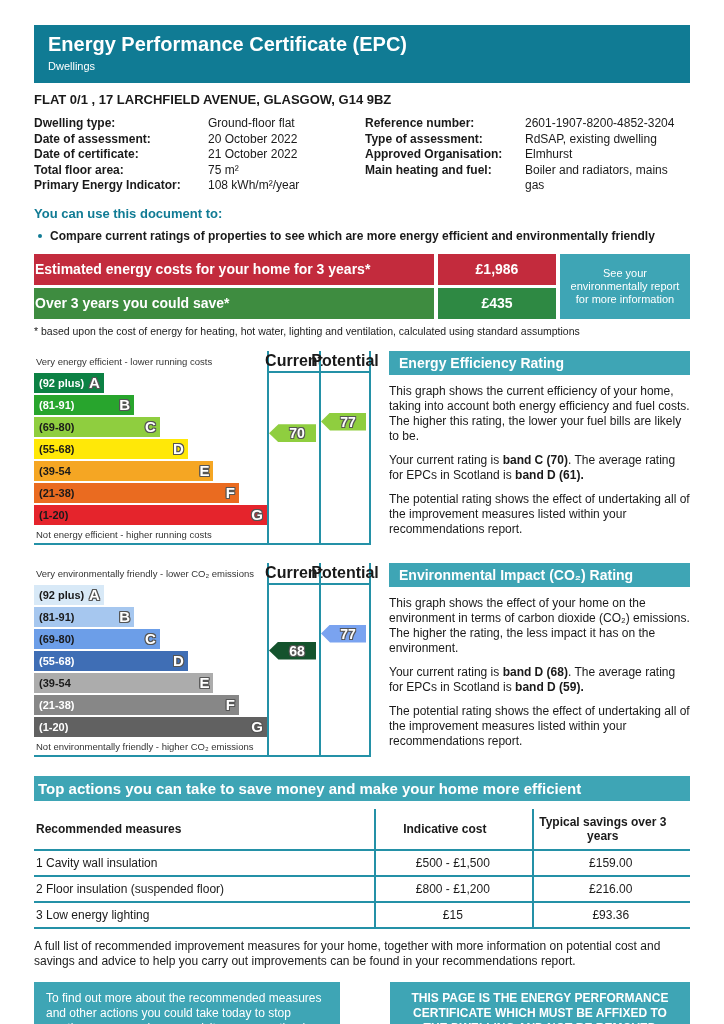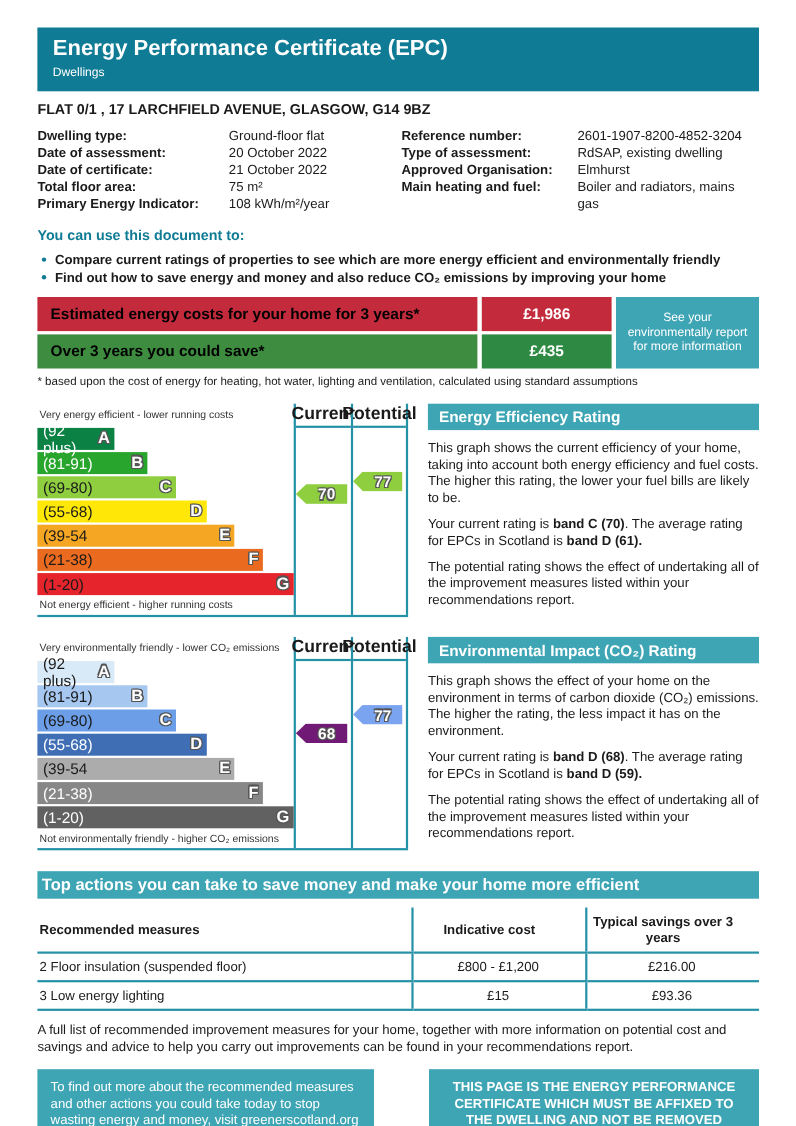--- a/index.html
+++ b/index.html
@@ -41,39 +41,39 @@
 
   
   .usage-heading{color:var(--header-teal);font-weight:bold;font-size:13px;margin-top:12px;}
   .bullets{margin-top:7px;}
   .bullet-line{display:flex;align-items:flex-start;font-size:12px;font-weight:bold;line-height:16px;}
   .bullet-dot{width:4px;height:4px;border-radius:50%;background:var(--header-teal);margin:6px 8px 0 4px;flex:none;}
 
   
   .costs{display:grid;grid-template-columns:1fr 118px 130px;grid-template-rows:31px 31px;
     column-gap:4px;row-gap:3px;margin-top:10px;}
-  .cost-label{color:#000000;font-weight:bold;font-size:14px;display:flex;align-items:center;padding-left:12px;}
+  .cost-label{color:#ffffff;font-weight:bold;font-size:14px;display:flex;align-items:center;padding-left:1px;}
   .cost-value{color:#fff;font-weight:bold;font-size:14px;display:flex;align-items:center;justify-content:center;}
   .cost-info{grid-column:3;grid-row:1 / span 2;background:var(--accent-teal);color:#fff;font-size:11px;
     display:flex;align-items:center;justify-content:center;text-align:center;line-height:13px;padding:2px 8px;}
   .footnote{font-size:10.5px;margin-top:6px;}
 
   
   .chart-row{display:flex;margin-top:14px;align-items:flex-start;}
   .chart-row + .chart-row{margin-top:18px;}
   .epc-chart{width:337px;flex:none;display:grid;grid-template-columns:1fr 52px 52px;
     border-bottom:2px solid var(--line-teal);min-height:192px;}
   .epc-left{display:flex;flex-direction:column;}
   .epc-top-label,.epc-bottom-label{font-size:9.5px;color:#333;}
   .epc-top-label{height:22px;display:flex;align-items:center;padding-left:2px;}
   .epc-bottom-label{height:16px;display:flex;align-items:center;padding-left:2px;}
   .epc-bands{position:relative;}
   .band-row{height:20px;margin-bottom:2px;}
   .band-bar{height:100%;display:flex;align-items:center;padding:0 4px 0 5px;}
-  .band-range{font-size:14px;font-weight:normal;}
+  .band-range{font-size:11px;font-weight:bold;text-align:right;}
   .band-letter{margin-left:auto;font-size:15px;font-weight:bold;color:#fff;line-height:1;
     text-shadow:-1px -1px 0 #555,1px -1px 0 #555,-1px 1px 0 #555,1px 1px 0 #555,0 1px 0 #555,0 -1px 0 #555,1px 0 0 #555,-1px 0 0 #555;}
   .epc-col{border-left:2px solid var(--line-teal);display:flex;flex-direction:column;}
   .epc-col:last-child{border-right:2px solid var(--line-teal);}
   .epc-col-header{height:22px;border-bottom:2px solid var(--line-teal);font-size:16px;font-weight:bold;
     display:flex;align-items:center;justify-content:center;}
   .epc-col-body{position:relative;flex:1;}
   .epc-arrow{position:absolute;left:0;right:3px;height:18px;display:flex;align-items:center;justify-content:center;
     padding-left:9px;clip-path:polygon(20% 0,100% 0,100% 100%,20% 100%,0 50%);}
   .epc-arrow span{font-size:14px;font-weight:bold;color:#fff;
@@ -156,24 +156,20 @@
         </div>
     </div>
   </div>
 
   <div class="usage-heading">You can use this document to:</div>
   <div class="bullets">
     <div class="bullet-line">
         <span class="bullet-dot"></span>
         <span>Compare current ratings of properties to see which are more energy efficient and environmentally friendly</span>
       </div>
-    <div class="bullet-line">
-        <span class="bullet-dot"></span>
-        <span>Find out how to save energy and money and also reduce CO₂ emissions by improving your home</span>
-      </div>
   </div>
 
   <div class="costs">
     <div class="cost-label" style="background: rgb(195, 43, 61);">Estimated energy costs for your home for 3 years*</div>
     <div class="cost-value" style="background: rgb(195, 43, 61);">£1,986</div>
     <div class="cost-info">See your environmentally report for more information</div>
     <div class="cost-label" style="background: rgb(62, 140, 64);">Over 3 years you could save*</div>
     <div class="cost-value" style="background: rgb(46, 137, 67);">£435</div>
   </div>
   <div class="footnote">* based upon the cost of energy for heating, hot water, lighting and ventilation, calculated using standard assumptions</div>
@@ -299,21 +295,21 @@
                 <span class="band-range" style="color: rgb(255, 255, 255);">(1-20)</span>
                 <span class="band-letter">G</span>
               </div>
             </div>
           </div>
         <div class="epc-bottom-label">Not environmentally friendly - higher CO₂ emissions</div>
       </div>
       <div class="epc-col">
         <div class="epc-col-header">Current</div>
         <div class="epc-col-body">
-            <div class="epc-arrow" style="background: #701a75; top: 57px;">
+            <div class="epc-arrow" style="background: #14532d; top: 57px;">
               <span>68</span>
             </div>
           </div>
       </div>
       <div class="epc-col">
         <div class="epc-col-header">Potential</div>
         <div class="epc-col-body">
             <div class="epc-arrow" style="background: rgb(122, 163, 240); top: 40px;">
               <span>77</span>
             </div>
@@ -337,20 +333,25 @@
       </colgroup>
     <thead>
       <tr>
         <th>Recommended measures</th>
         <th class="c">Indicative cost</th>
         <th class="c">Typical savings over 3 years</th>
       </tr>
     </thead>
     <tbody>
       <tr>
+        <td>1 Cavity wall insulation</td>
+        <td class="c">£500 - £1,500</td>
+        <td class="c">£159.00</td>
+      </tr>
+      <tr>
         <td>2 Floor insulation (suspended floor)</td>
         <td class="c">£800 - £1,200</td>
         <td class="c">£216.00</td>
       </tr>
       <tr>
         <td>3 Low energy lighting</td>
         <td class="c">£15</td>
         <td class="c">£93.36</td>
       </tr>
     </tbody>

